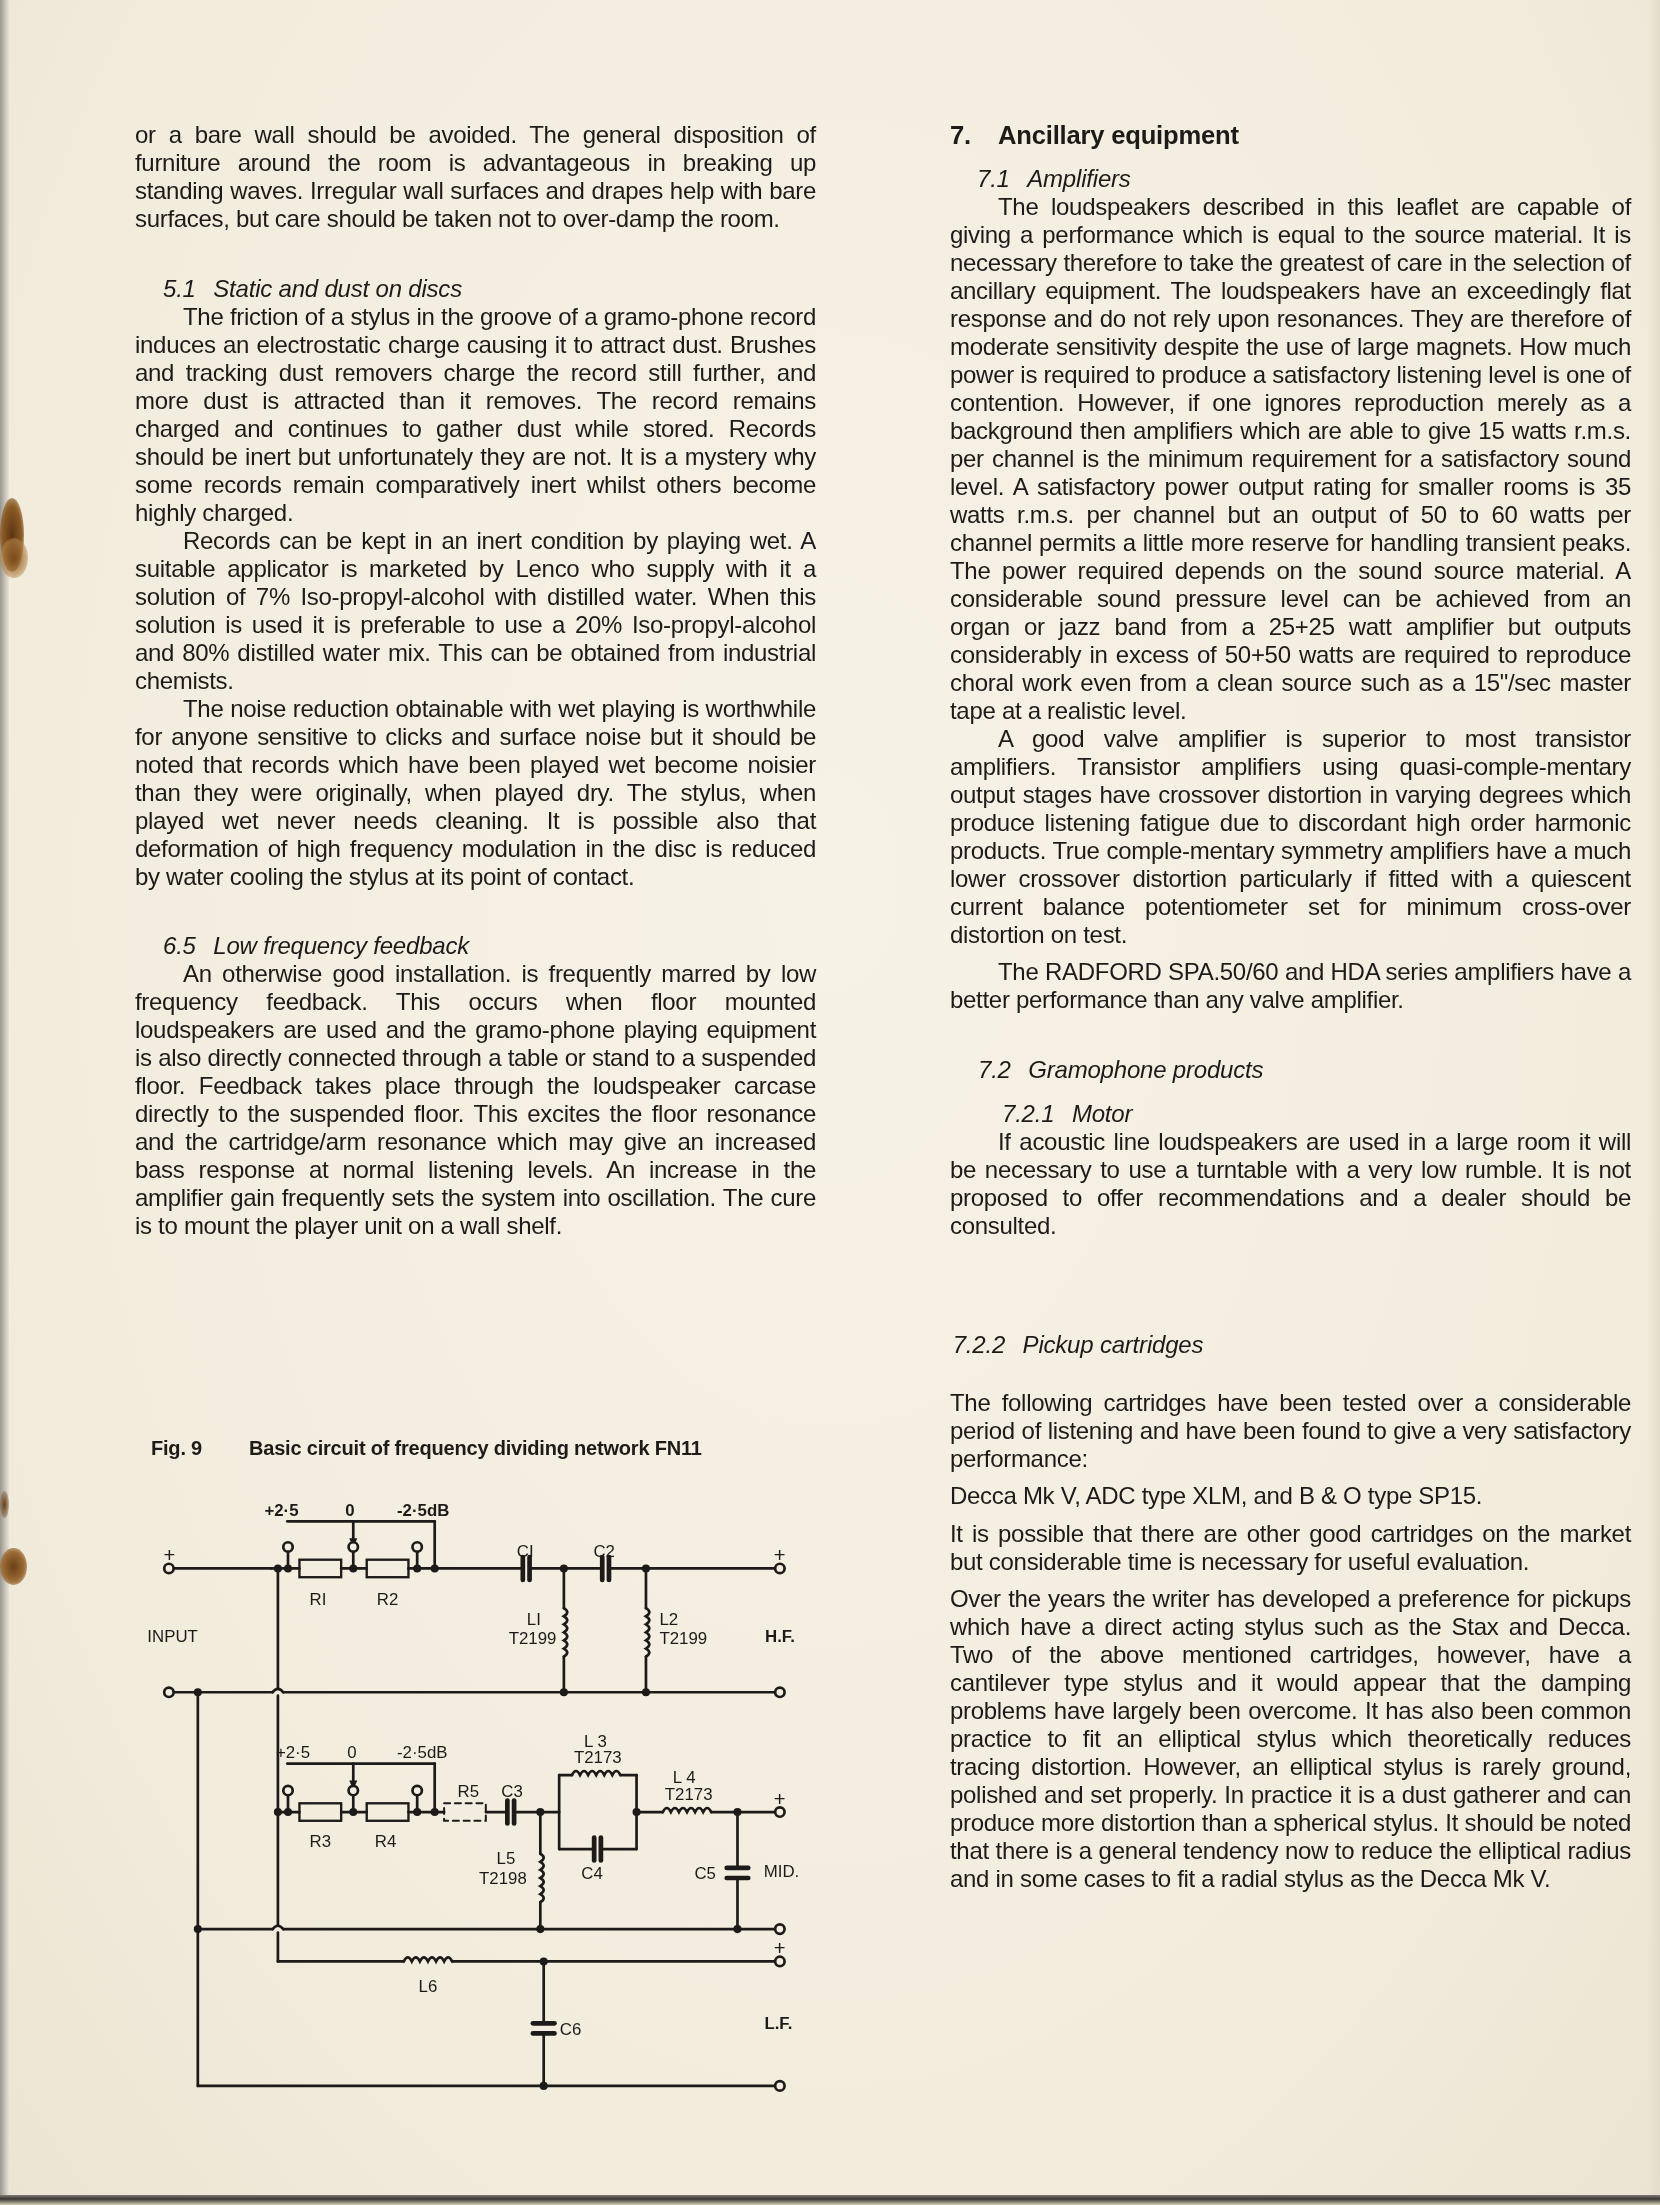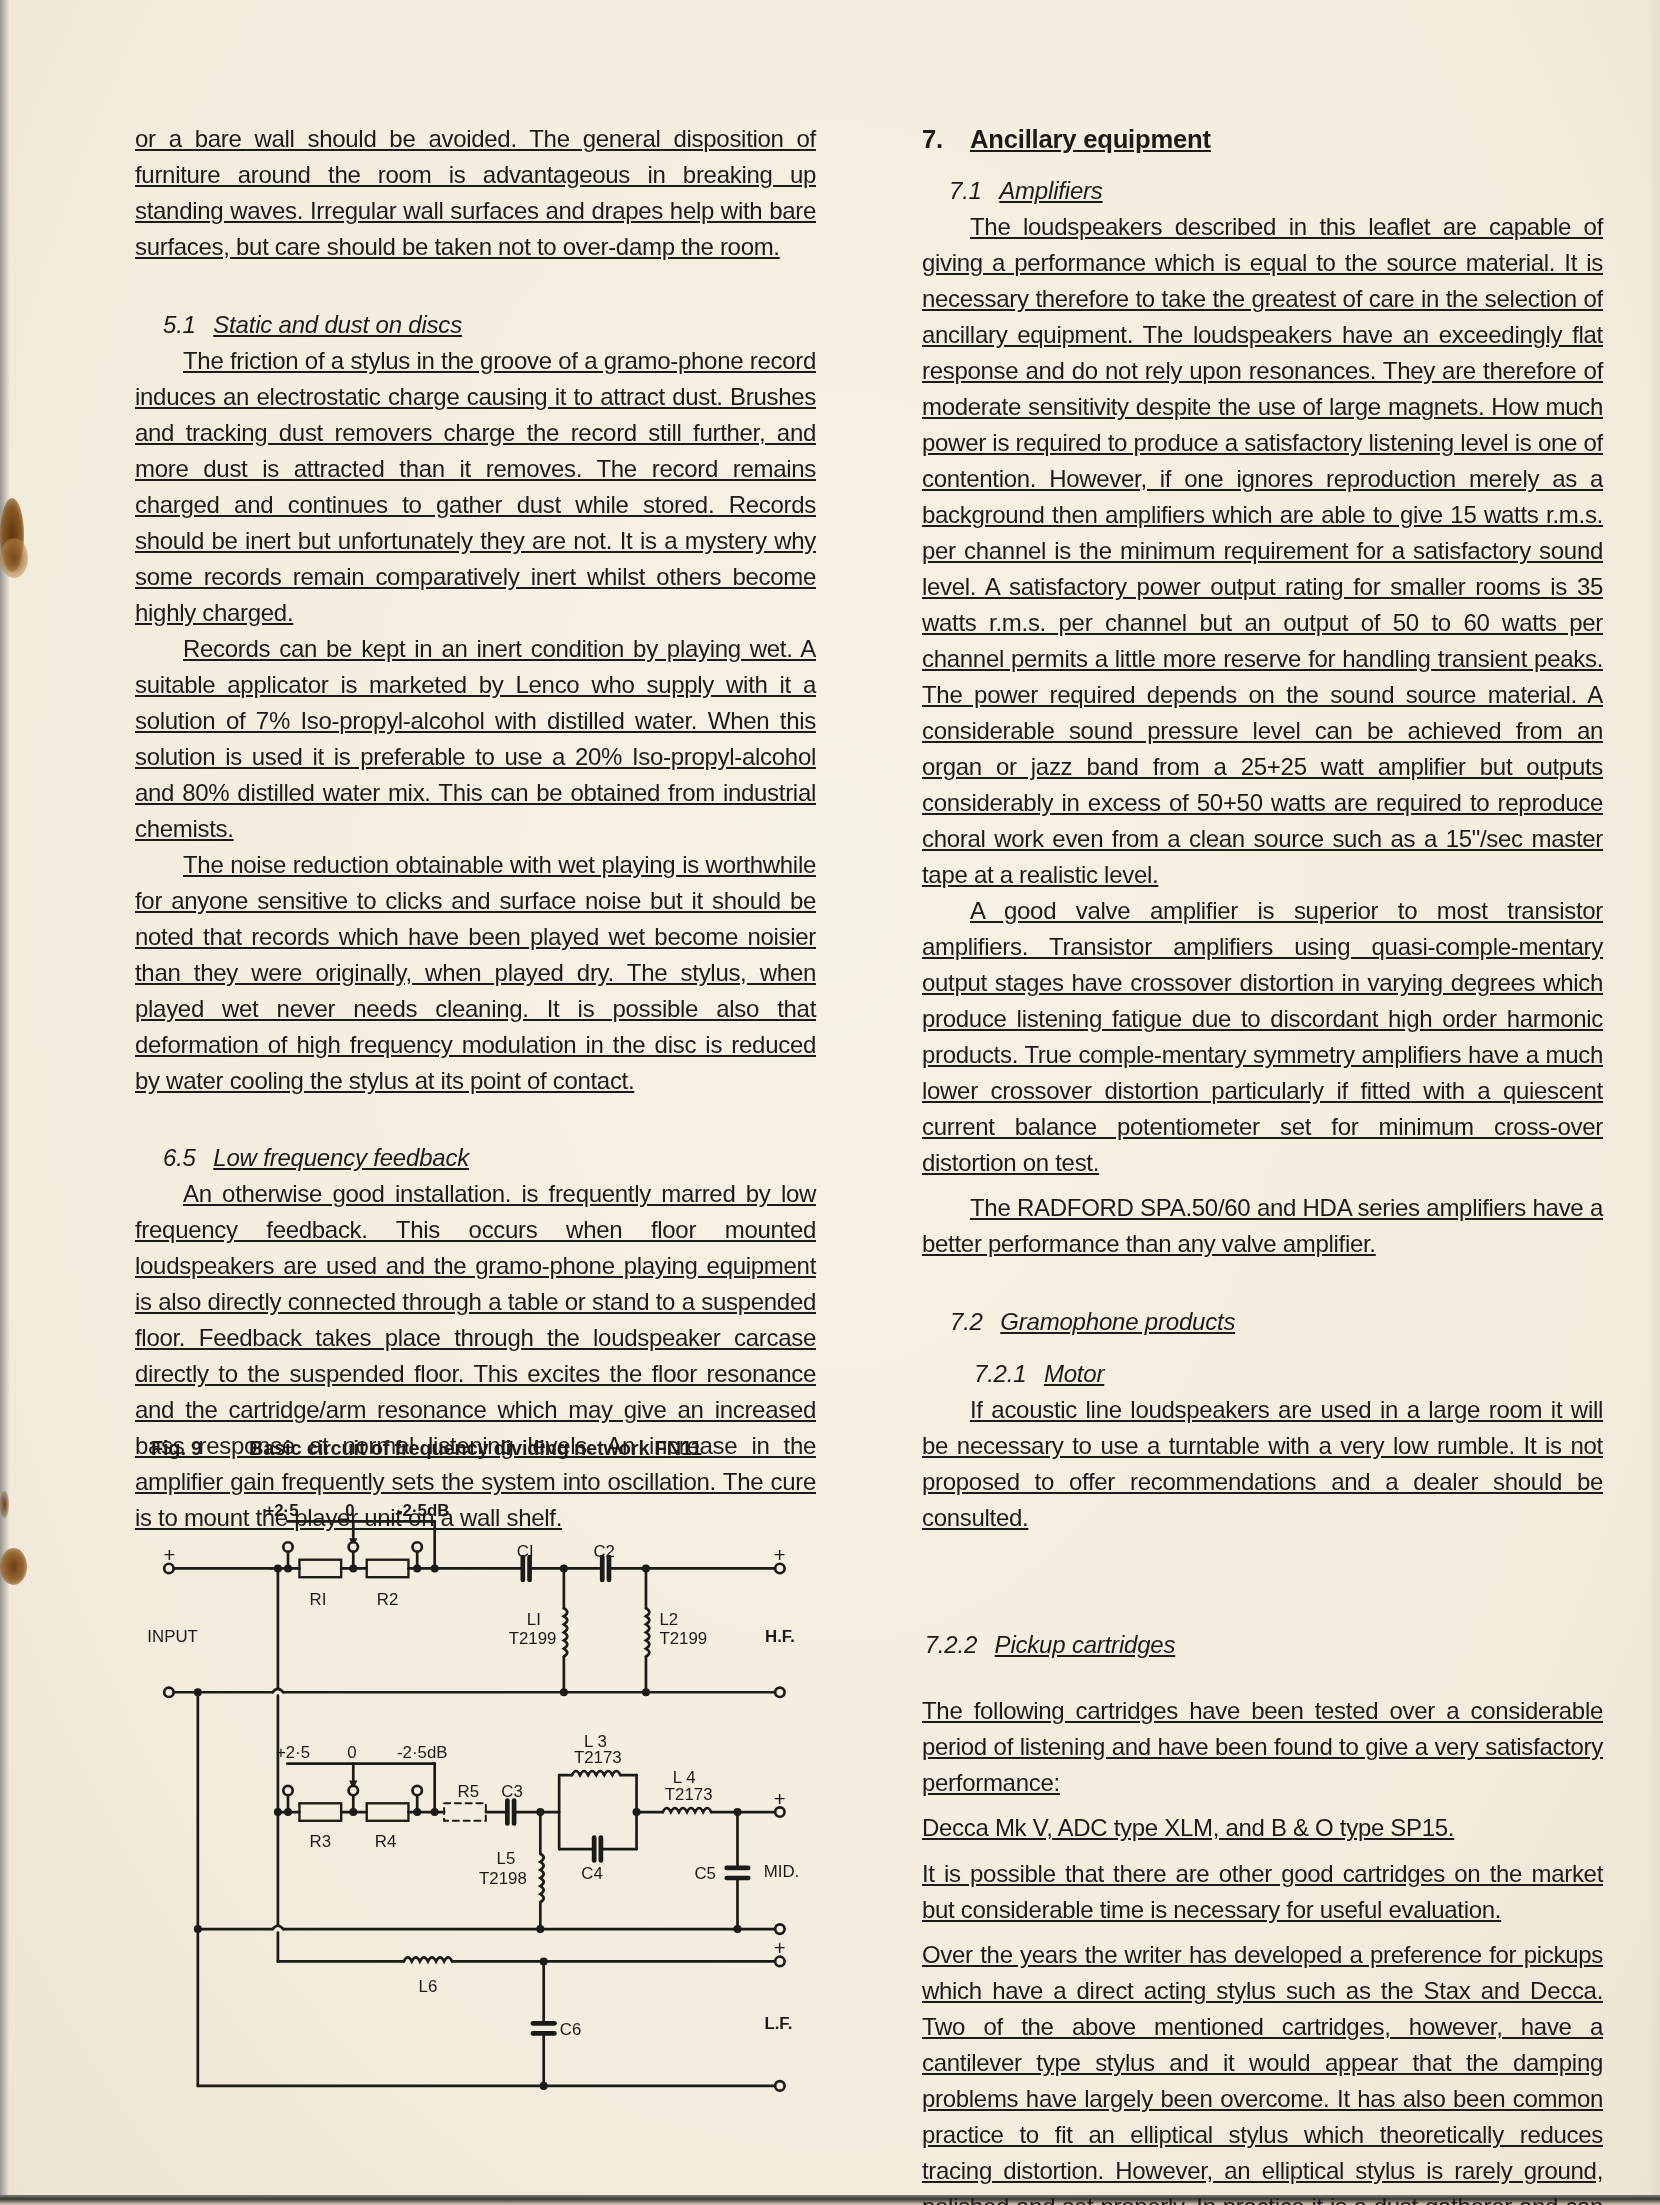--- a/index.html
+++ b/index.html
@@ -21,23 +21,23 @@
   .stain { position: absolute; border-radius: 50%; }
   .edge-bottom {
     position: absolute; left: 0; top: 2195px; width: 1660px; height: 10px;
     background: linear-gradient(to bottom, #7e7a72, #3a3733 40%, #d8cfbc);
   }
   .edge-right {
     position: absolute; right: 0; top: 0; width: 13.5px; height: 2205px;
     background: linear-gradient(to right, rgba(230,222,205,0), #e4dccb);
   }
 
-  .col { position: absolute; width: 681px; font-size: 24px; line-height: 36px; text-decoration: underline; }
+  .col { position: absolute; width: 681px; font-size: 24px; line-height: 28px; }
   .col.left { left: 135px; top: 121px; }
-  .col.right { left: 922px; top: 121px; }
+  .col.right { left: 950px; top: 121px; }
 
   .p { text-align: justify; margin: 0; text-align-last: left; letter-spacing: -0.3px; }
   .indent { text-indent: 48px; }
   .h-sec { font-weight: bold; font-size: 25.6px; margin: 0; letter-spacing: -0.2px; }
   .h-sec .num { display: inline-block; width: 48px; }
   .h-sub { font-style: italic; margin: 0; letter-spacing: -0.2px; }
   .h-sub .num { display: inline-block; margin-right: 17.5px; margin-top: 16px; }
   .gap-s { height: 9.4px; }
   .gap-m { height: 25.6px; }
 

